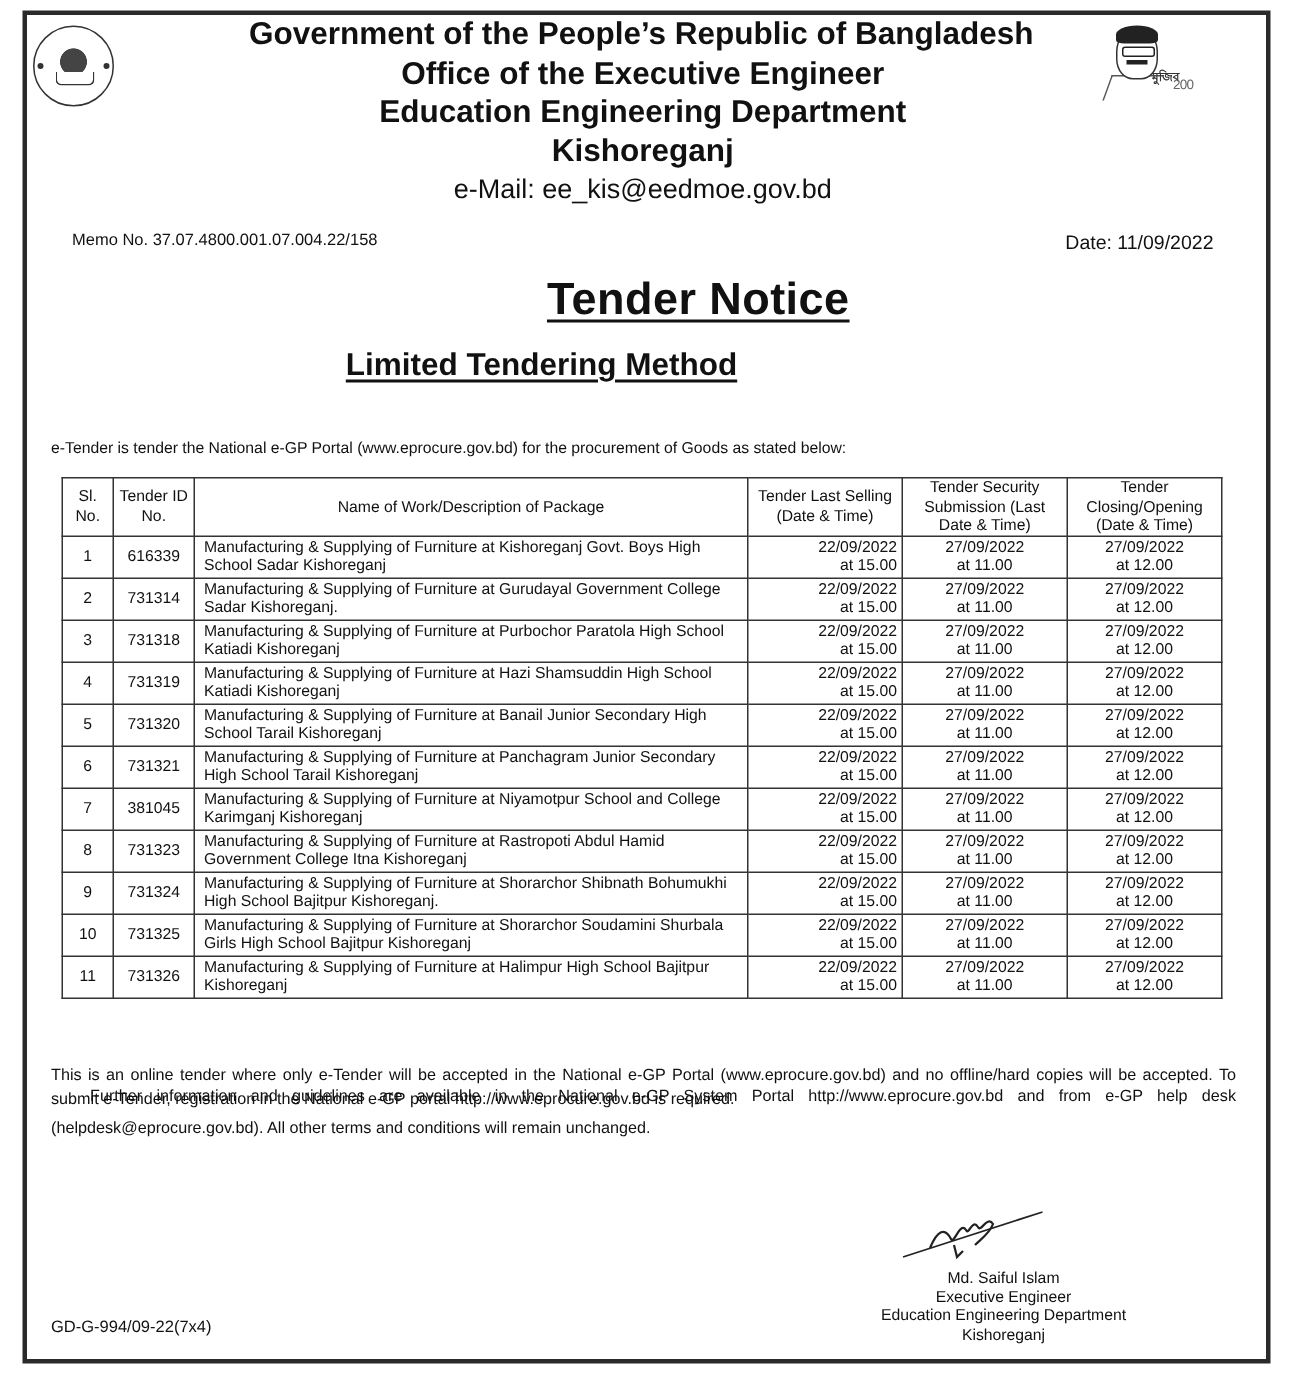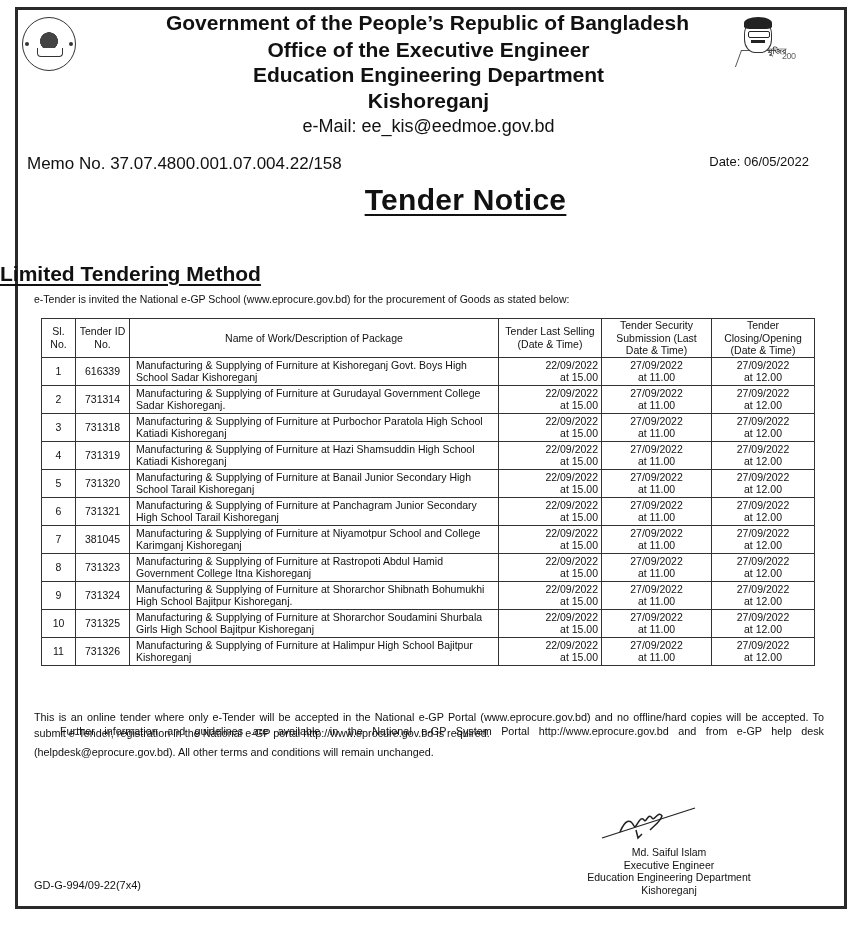--- a/index.html
+++ b/index.html
@@ -19,25 +19,25 @@
   .logo-right .mujib { position: absolute; left: 30px; top: 28px; font-size: 8px; font-weight: bold; color: #333; }
   .logo-right .hundred { position: absolute; left: 44px; top: 34px; font-size: 9px; color: #666; letter-spacing: -0.5px; }
 
   .hdr { position: absolute; left: 0; width: 863px; text-align: center; font-weight: bold; font-size: 21px; line-height: 26px; }
   .hdr1 { top: 10px; left: -4px; }
   .hdr2 { top: 37px; left: -3px; }
   .hdr3 { top: 62px; left: -3px; }
   .hdr4 { top: 88px; left: -3px; }
   .email { position: absolute; left: -3px; width: 863px; top: 114px; text-align: center; font-size: 18px; line-height: 24px; }
 
-  .memo { position: absolute; left: 27px; top: 154px; font-size: 17px; }
+  .memo { position: absolute; left: 48px; top: 154px; font-size: 11px; }
   .date { position: absolute; right: 54px; top: 154px; font-size: 13px; }
 
   .title { position: absolute; left: 0; width: 863px; top: 183px; text-align: center; font-size: 30px; font-weight: bold; text-decoration: underline; text-decoration-thickness: 2px; text-underline-offset: 4px; letter-spacing: 0.3px; margin-left: 34px; }
-  .subtitle { position: absolute; left: 0; width: 722px; top: 232px; text-align: left; font-size: 21px; font-weight: bold; text-decoration: underline; text-underline-offset: 3px; margin-top: 30px; }
+  .subtitle { position: absolute; left: 0; width: 722px; top: 232px; text-align: center; font-size: 21px; font-weight: bold; text-decoration: underline; text-underline-offset: 3px; }
 
   .intro { position: absolute; left: 34px; top: 293px; font-size: 10.5px; }
 
   table.tender { position: absolute; left: 41px; top: 318px; width: 774px; border-collapse: collapse; font-size: 10.5px; }
   table.tender th, table.tender td { border: 1px solid #333; padding: 0 3px; line-height: 12.5px; vertical-align: middle; }
   table.tender th { font-weight: normal; text-align: center; height: 37px; }
   table.tender td { height: 27px; }
   .c-sl { width: 27px; text-align: center; }
   .c-id { width: 47px; text-align: center; }
   .c-desc { text-align: left; padding-left: 6px !important; }
@@ -74,26 +74,26 @@
   <span class="hundred">200</span>
 </div>
 
 <div class="hdr hdr1">Government of the People’s Republic of Bangladesh</div>
 <div class="hdr hdr2">Office of the Executive Engineer</div>
 <div class="hdr hdr3">Education Engineering Department</div>
 <div class="hdr hdr4">Kishoreganj</div>
 <div class="email">e-Mail: ee_kis@eedmoe.gov.bd</div>
 
 <div class="memo">Memo No. 37.07.4800.001.07.004.22/158</div>
-<div class="date">Date: 06/05/2022</div>
+<div class="date">Date: 11/09/2022</div>
 
 <div class="title">Tender Notice</div>
 <div class="subtitle">Limited Tendering Method</div>
 
-<div class="intro">e-Tender is invited the National e-GP School (www.eprocure.gov.bd) for the procurement of Goods as stated below:</div>
+<div class="intro">e-Tender is tender the National e-GP Portal (www.eprocure.gov.bd) for the procurement of Goods as stated below:</div>
 
 <table class="tender">
   <thead>
     <tr>
       <th class="c-sl">Sl. No.</th>
       <th class="c-id">Tender ID No.</th>
       <th>Name of Work/Description of Package</th>
       <th class="c-dt">Tender Last Selling (Date &amp; Time)</th>
       <th class="c-dt2">Tender Security Submission (Last Date &amp; Time)</th>
       <th class="c-dt3">Tender Closing/Opening (Date &amp; Time)</th>

